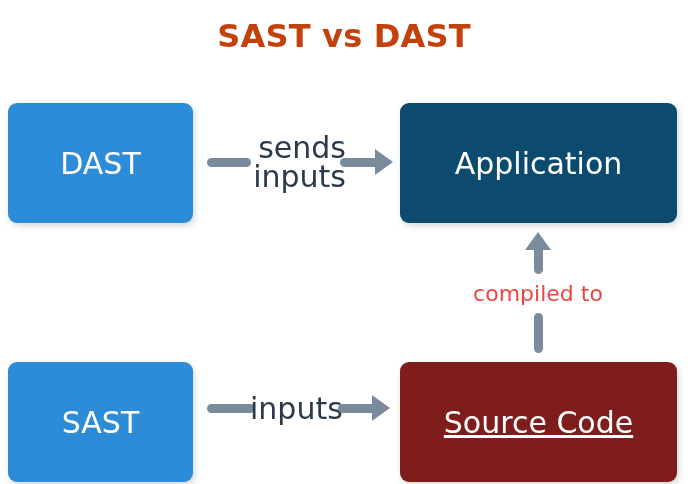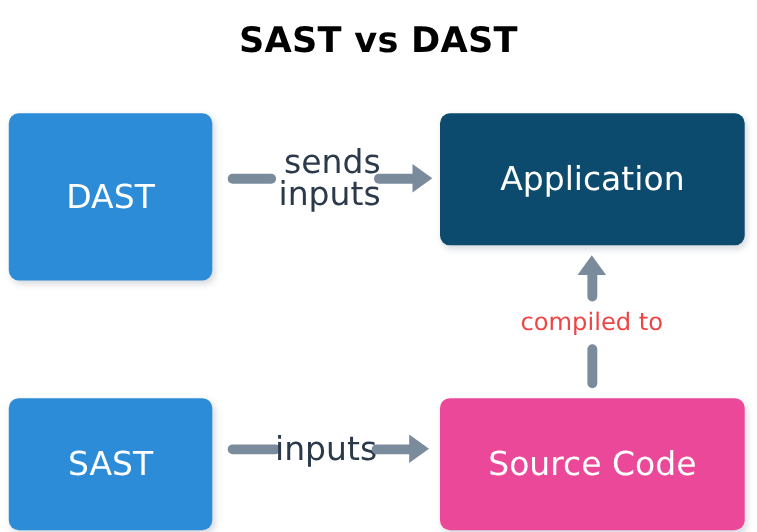--- a/index.html
+++ b/index.html
@@ -41,21 +41,21 @@
     color: #ffffff;
     font-size: 30px;
     font-weight: normal;
     white-space: nowrap;
   }
 
   #node-dast {
     left: 8px;
     top: 103px;
     width: 185px;
-    height: 152px;
+    height: 120px;
   }
   #node-application {
     left: 400px;
     top: 103px;
     width: 277px;
     height: 120px;
   }
   #node-sast {
     left: 8px;
     top: 362px;
@@ -148,35 +148,35 @@
     font-size: 22px;
     line-height: 28px;
     white-space: pre;
   }
 </style>
 </head>
 <body>
 
 <div id="canvas" style="background: rgb(255, 255, 255);">
 
-  <div id="diagram-title" style="color: #000000;">SAST vs DAST</div>
+  <div id="diagram-title" style="color: #c2410c;">SAST vs DAST</div>
 
   <div class="node" id="node-dast" style="background: rgb(45, 140, 216); color: rgb(255, 255, 255);">
     <span>DAST</span>
   </div>
 
   <div class="node" id="node-application" style="background: #0c4a6e; color: rgb(255, 255, 255);">
     <span>Application</span>
   </div>
 
   <div class="node" id="node-sast" style="background: rgb(45, 140, 216); color: #ffffff; align-items: center;">
     <span>SAST</span>
   </div>
 
-  <div class="node" id="node-source-code" style="background: #ec4899; color: rgb(255, 255, 255);">
+  <div class="node" id="node-source-code" style="background: #7f1d1d; color: rgb(255, 255, 255); text-decoration: underline;">
     <span>Source Code</span>
   </div>
 
   <div class="h-stub" id="edge-sends-stub" style="background: rgb(122, 139, 156);"></div>
   <div class="edge-label" id="edge-sends-label" style="color: rgb(43, 58, 74);">sends
 inputs</div>
   <div class="h-shaft" id="edge-sends-shaft" style="background: rgb(122, 139, 156);"></div>
   <div class="h-head" id="edge-sends-head" style="border-left: 18px solid rgb(122, 139, 156);"></div>
 
   <div class="h-stub" id="edge-scans-stub" style="background: rgb(122, 139, 156);"></div>

